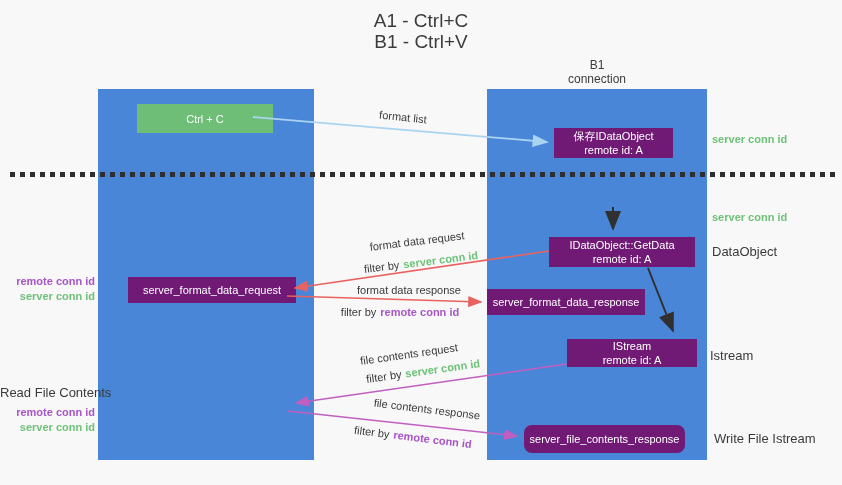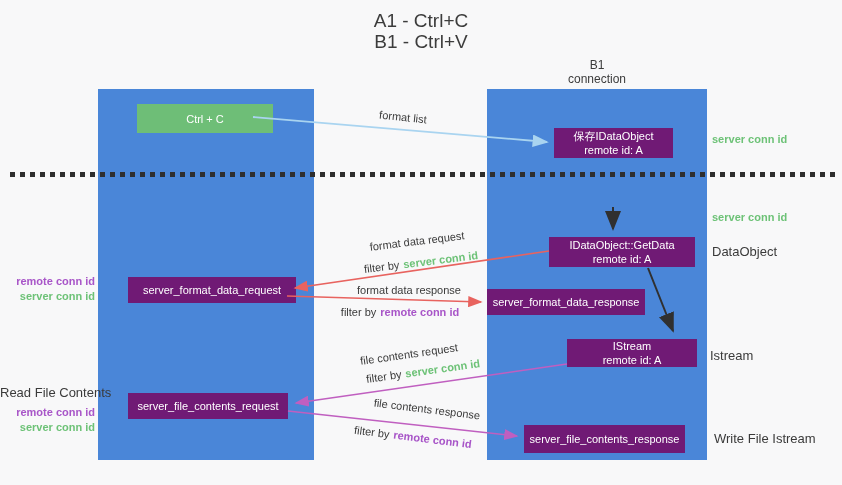--- a/index.html
+++ b/index.html
@@ -69,40 +69,37 @@
   <div class="abs lane" style="left:487px;top:89px;width:220px;height:371px;"></div>
 
   <div class="abs dotted-line"></div>
 
   <div class="abs node green" style="left:137px;top:104px;width:136px;height:29px;">
     <span>Ctrl + C</span>
   </div>
   <div class="abs node orange" style="left:128px;top:277px;width:168px;height:26px;">
     <span>server_format_data_request</span>
   </div>
-  <div class="abs node orange" style="left:128px;top:393px;width:160px;height:26px;">
-    <span>server_file_contents_request</span>
-  </div>
 
   <div class="abs node orange" style="left:554px;top:128px;width:119px;height:30px;">
     <span>保存IDataObject</span>
     <span>remote id: A</span>
   </div>
   <div class="abs node orange" style="left:549px;top:237px;width:146px;height:30px;">
     <span>IDataObject::GetData</span>
     <span>remote id: A</span>
   </div>
   <div class="abs node orange" style="left:487px;top:289px;width:158px;height:26px;">
     <span>server_format_data_response</span>
   </div>
   <div class="abs node orange" style="left:567px;top:339px;width:130px;height:28px;">
     <span>IStream</span>
     <span>remote id: A</span>
   </div>
-  <div class="abs node orange" style="left:524px;top:425px;width:161px;height:28px;">
+  <div class="abs node orange" style="left:524px;top:425px;width:161px;height:28px;border-radius:8px;">
     <span>server_file_contents_response</span>
   </div>
 
   <div class="abs side-label left-col purple-t" style="top:275px;">remote conn id</div>
   <div class="abs side-label left-col green-t" style="top:290px;">server conn id</div>
   <div class="abs side-label left-col black" style="top:386px;">Read File Contents</div>
   <div class="abs side-label left-col purple-t" style="top:406px;">remote conn id</div>
   <div class="abs side-label left-col green-t" style="top:421px;">server conn id</div>
 
   <div class="abs side-label green-t" style="left:712px;top:133px;">server conn id</div>

